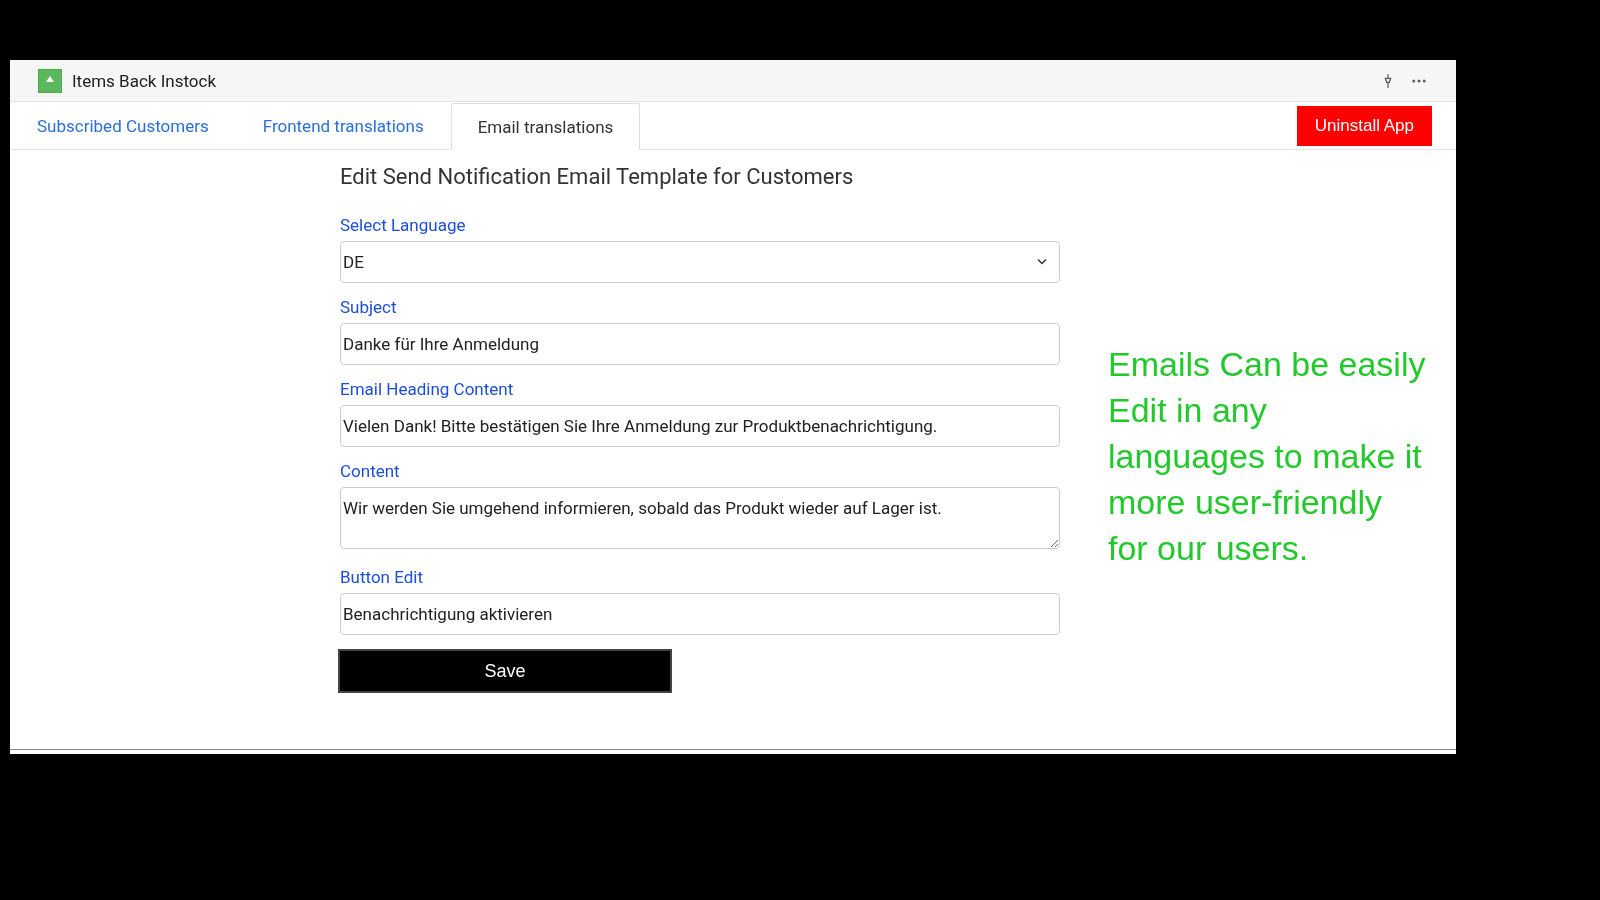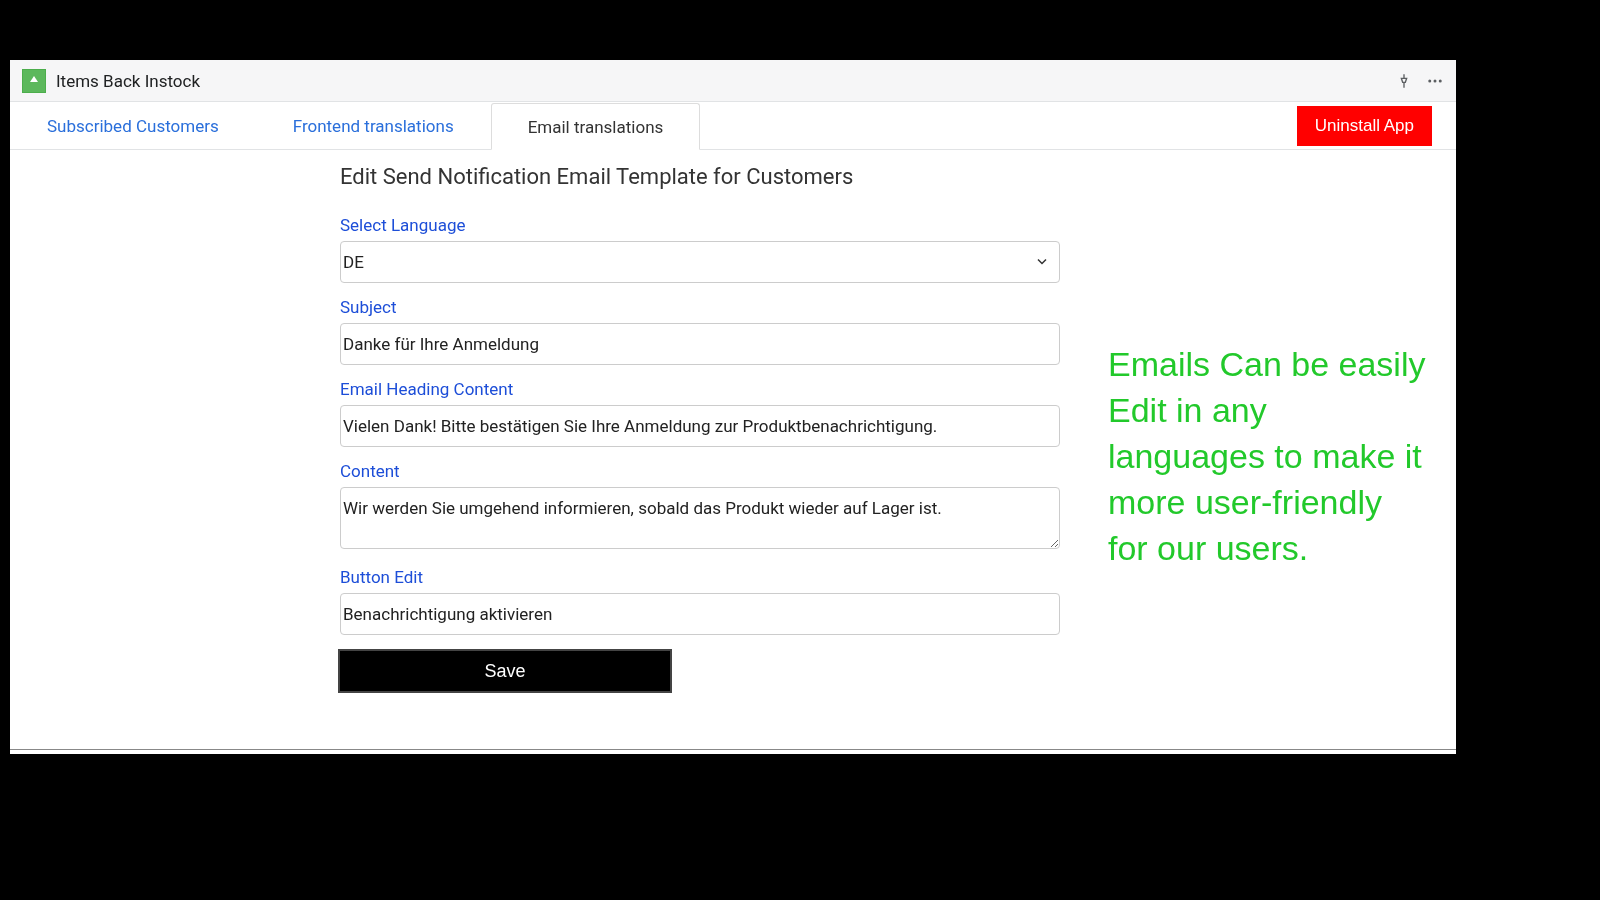--- a/index.html
+++ b/index.html
@@ -16,21 +16,21 @@
       left: 10px;
       width: 1446px;
       height: 694px;
       background: #fff;
     }
     .top-header {
       height: 42px;
       background: #f6f6f7;
       display: flex;
       align-items: center;
-      padding: 0 12px;
+      padding: 0 28px;
       border-bottom: 1px solid #e1e3e5;
     }
     .app-icon {
       width: 24px;
       height: 24px;
       background: #5cb85c;
       border: 1px solid #4cae4c;
       display: flex;
       align-items: center;
       justify-content: center;
@@ -64,21 +64,21 @@
       color: #1a1a1a;
     }
     .tabs-row {
       display: flex;
       align-items: stretch;
       border-bottom: 1px solid #e1e3e5;
       position: relative;
       height: 48px;
     }
     .tab {
-      padding: 12px 36px;
+      padding: 12px 26px;
       font-size: 17px;
       color: #2a6fdb;
       border: 1px solid transparent;
       background: transparent;
       cursor: pointer;
       display: flex;
       align-items: center;
     }
     .tab.active {
       color: #333;

